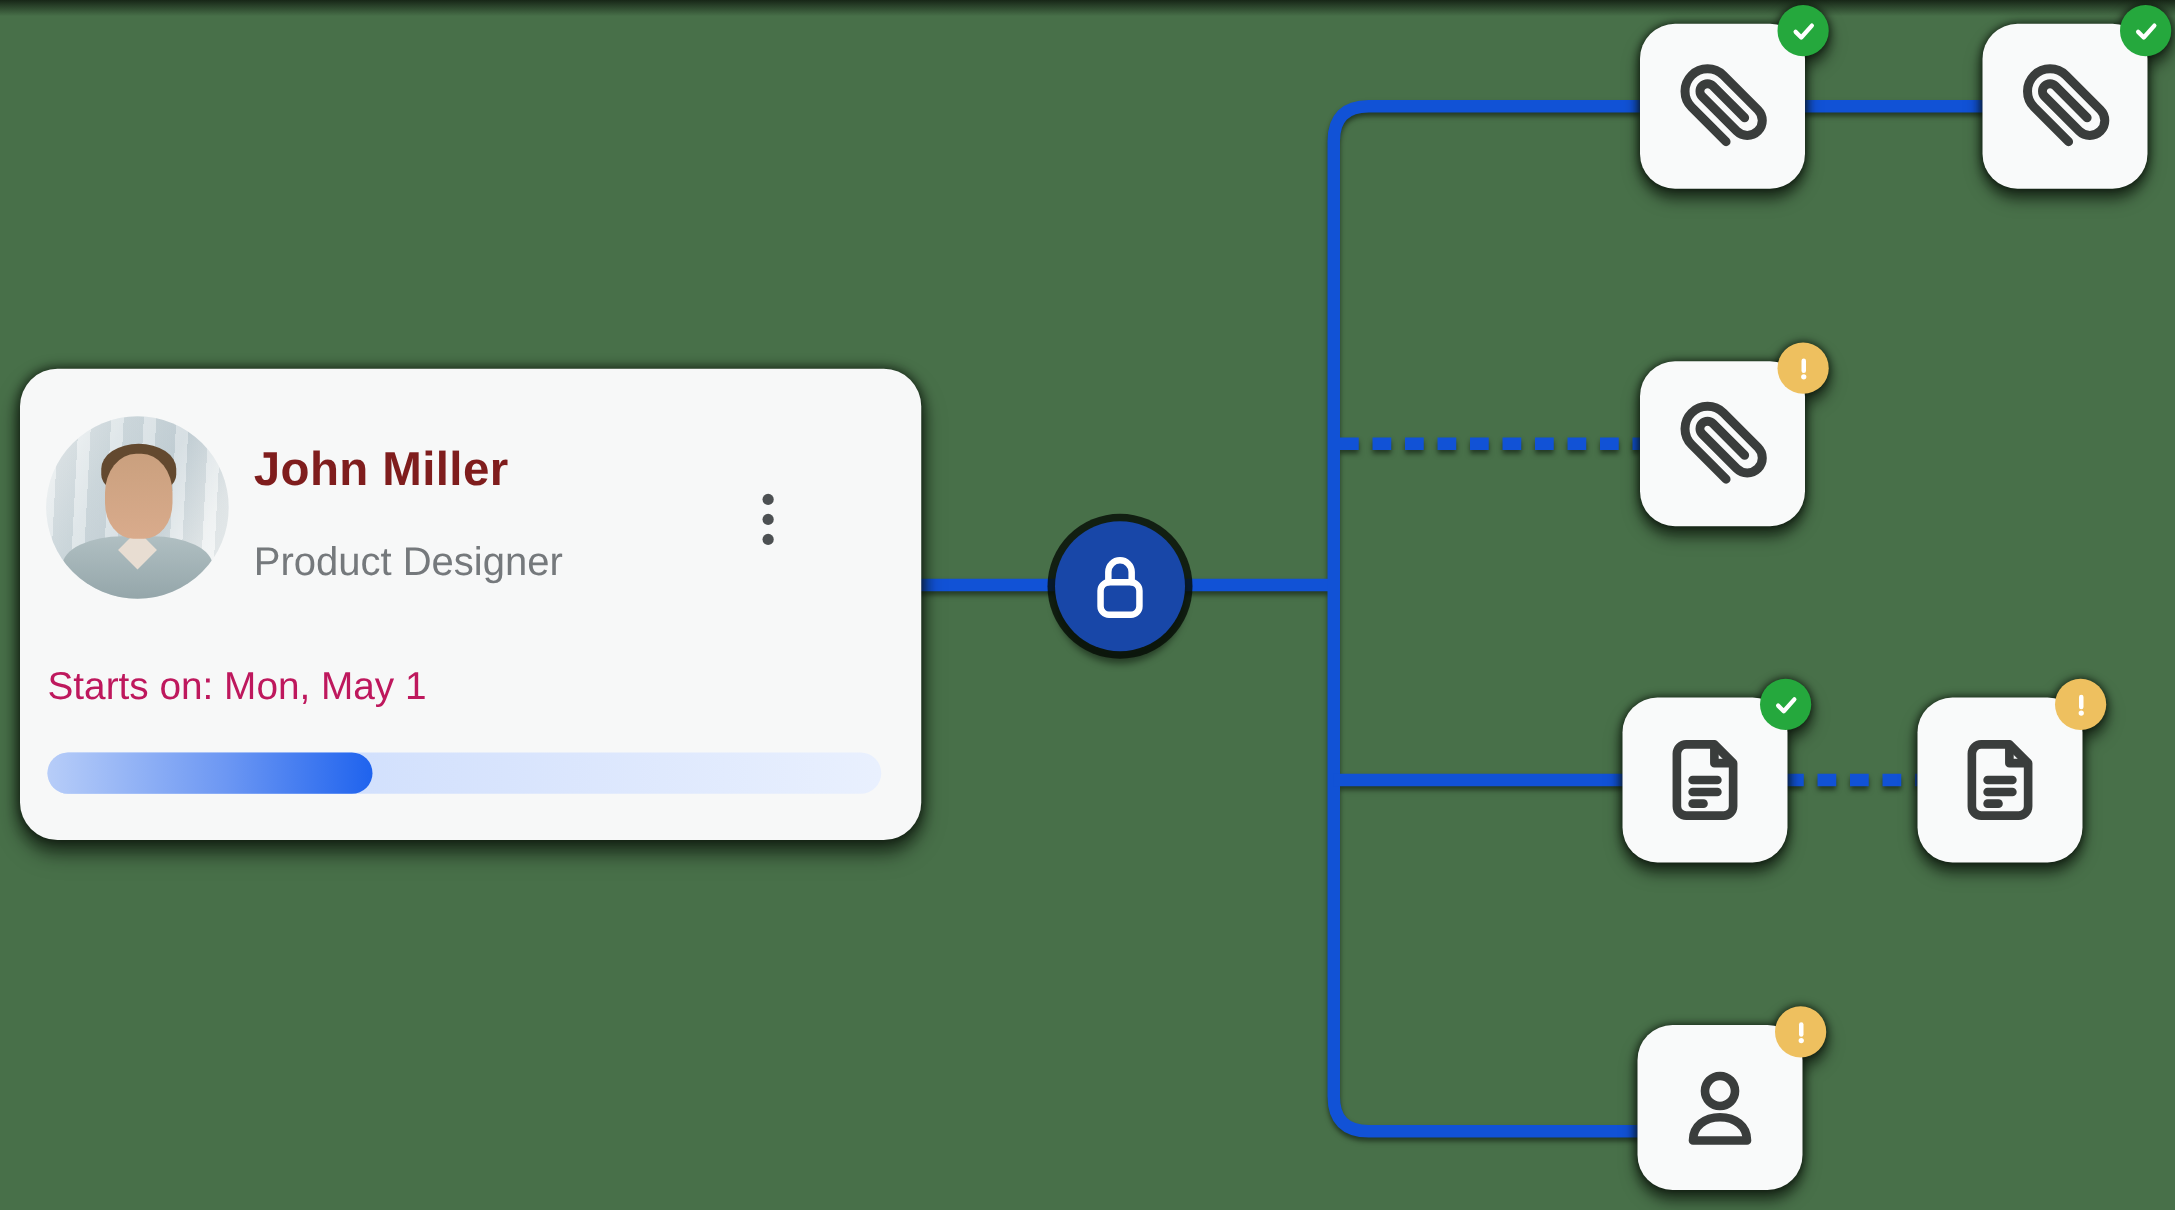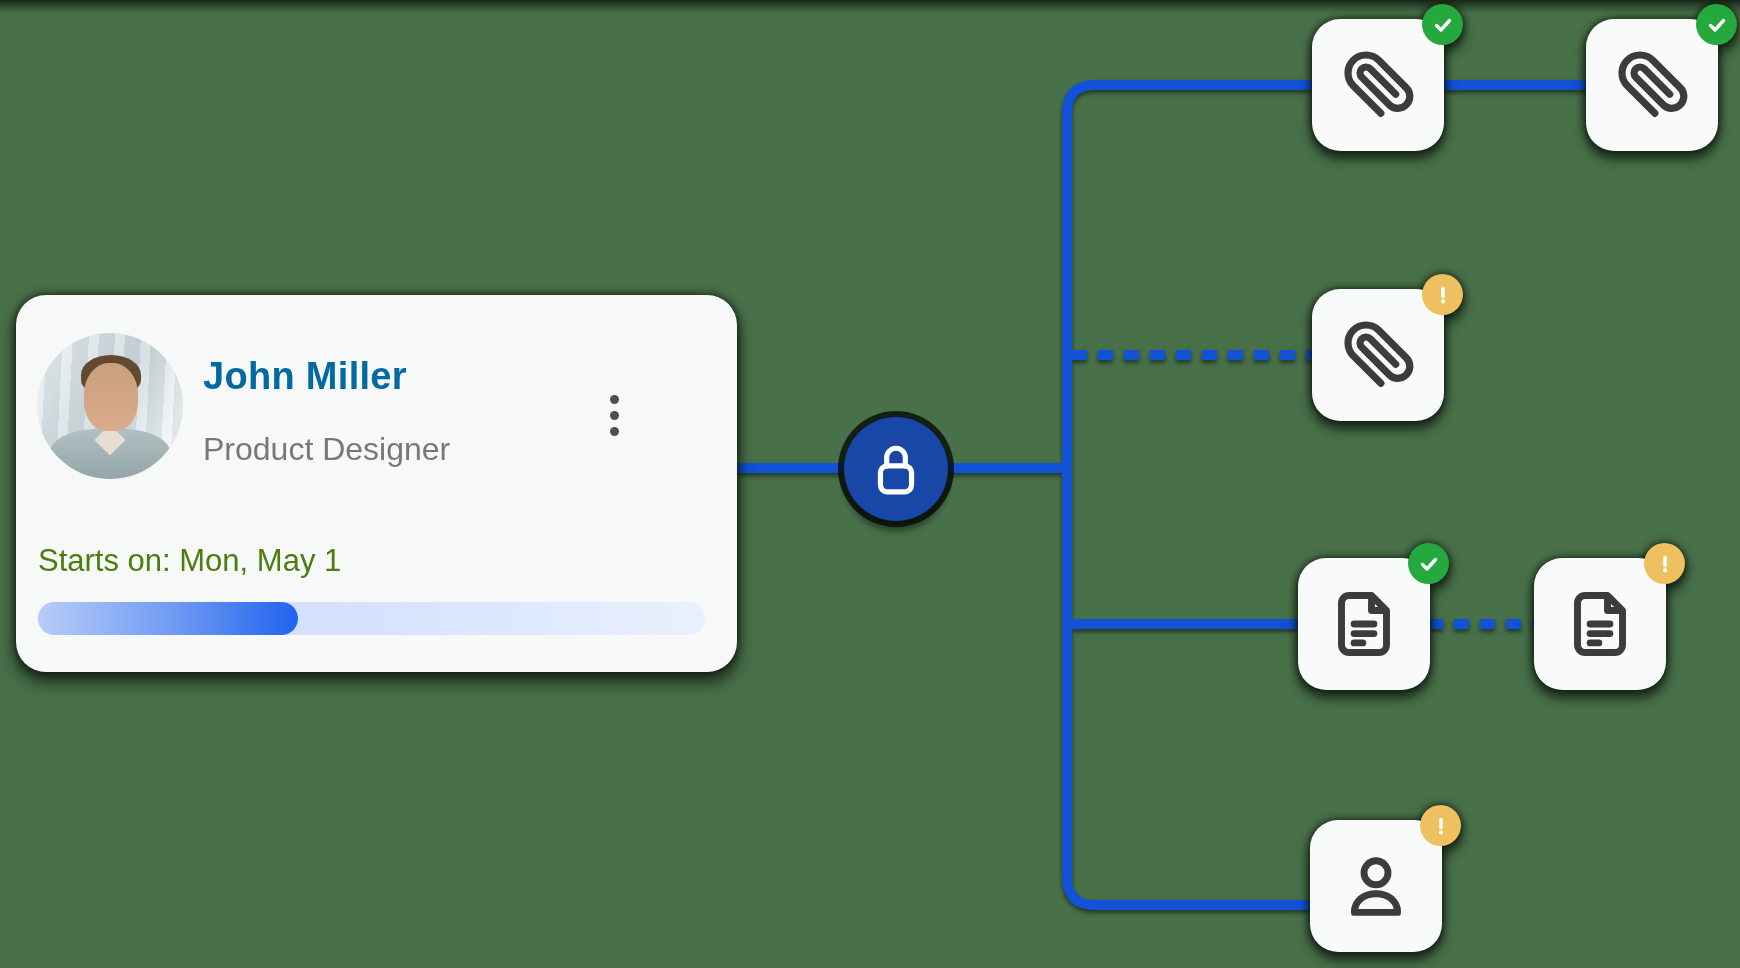--- a/index.html
+++ b/index.html
@@ -56,29 +56,29 @@
   .avatar .shirt{
     position:absolute;left:13px;bottom:-8px;width:120px;height:58px;
     background:linear-gradient(#b0bfc2,#90a2a6);
     border-radius:40% 40% 0 0;
   }
   .avatar .collar{
     position:absolute;left:62px;bottom:28px;width:22px;height:22px;
     background:#e8ddd2;transform:rotate(45deg);
   }
   .who{position:absolute;left:187px;top:60px;}
-  .name{font-size:38px;font-weight:600;color:#0369a1;letter-spacing:.3px;}
+  .name{font-size:38px;font-weight:600;color:#7f1d1d;letter-spacing:.3px;}
   .role{font-size:32px;color:#75797c;margin-top:33px;}
   .kebab{
     position:absolute;left:578px;top:90px;width:40px;height:60px;
     display:flex;flex-direction:column;align-items:center;justify-content:center;gap:7px;
     cursor:pointer;
   }
   .kebab i{width:9px;height:9px;border-radius:50%;background:#4c5052;display:block;}
-  .starts{position:absolute;left:22px;top:236px;font-size:31px;color:#4d7c0f;margin-top:12px;}
+  .starts{position:absolute;left:22px;top:236px;font-size:31px;color:#be185d;}
   .progress-track{
     position:absolute;left:22px;top:307px;width:667px;height:33px;border-radius:17px;
     background:linear-gradient(90deg,#c6d9fc 0%,#d8e4fd 55%,#e9f0fe 100%);
   }
   .progress-fill{
     position:absolute;left:0;top:0;height:33px;border-radius:17px;
     background:linear-gradient(90deg,#b7cdf8 0%,#6c97f3 55%,#1f63ee 100%);
   }
 
   

